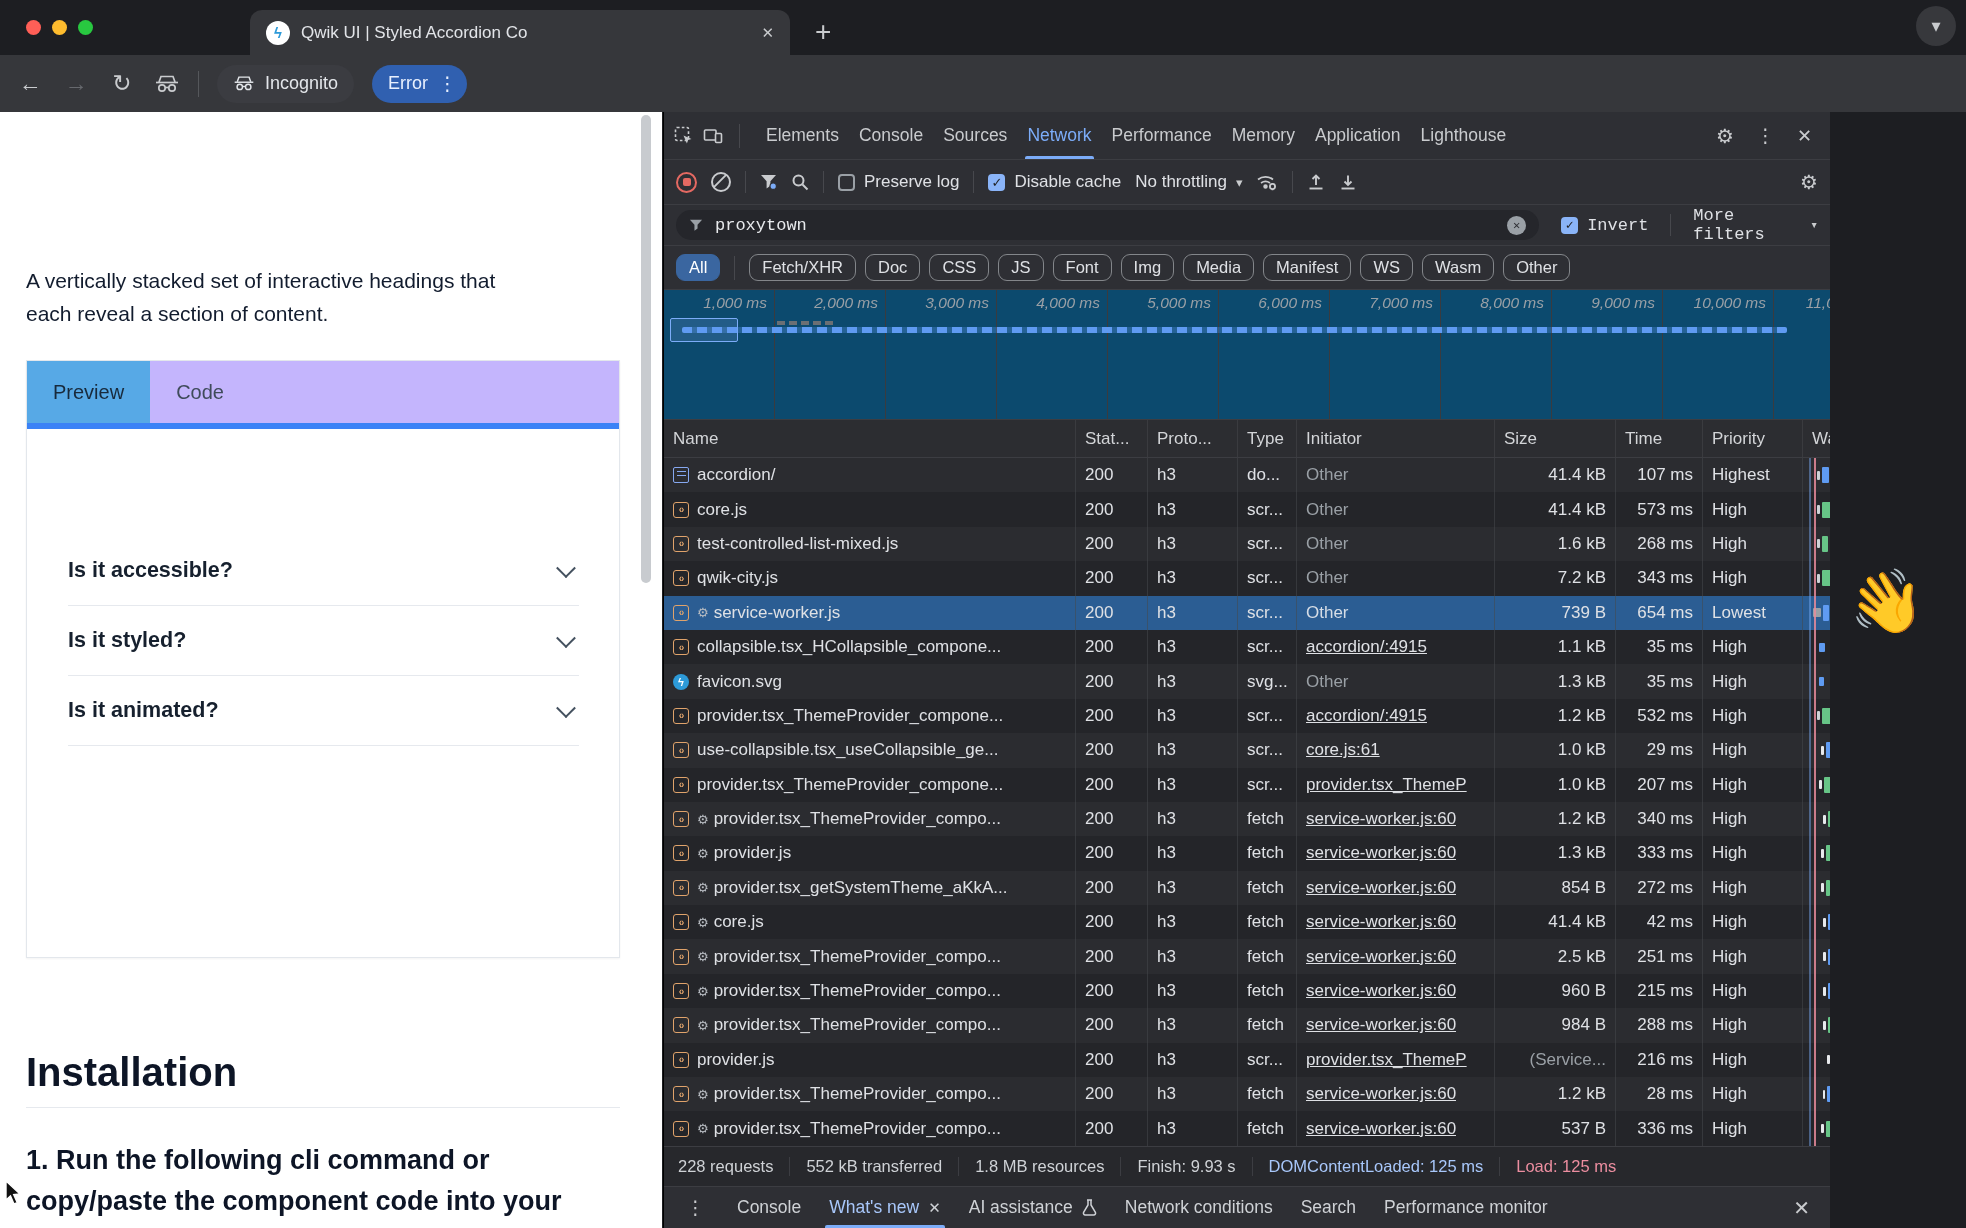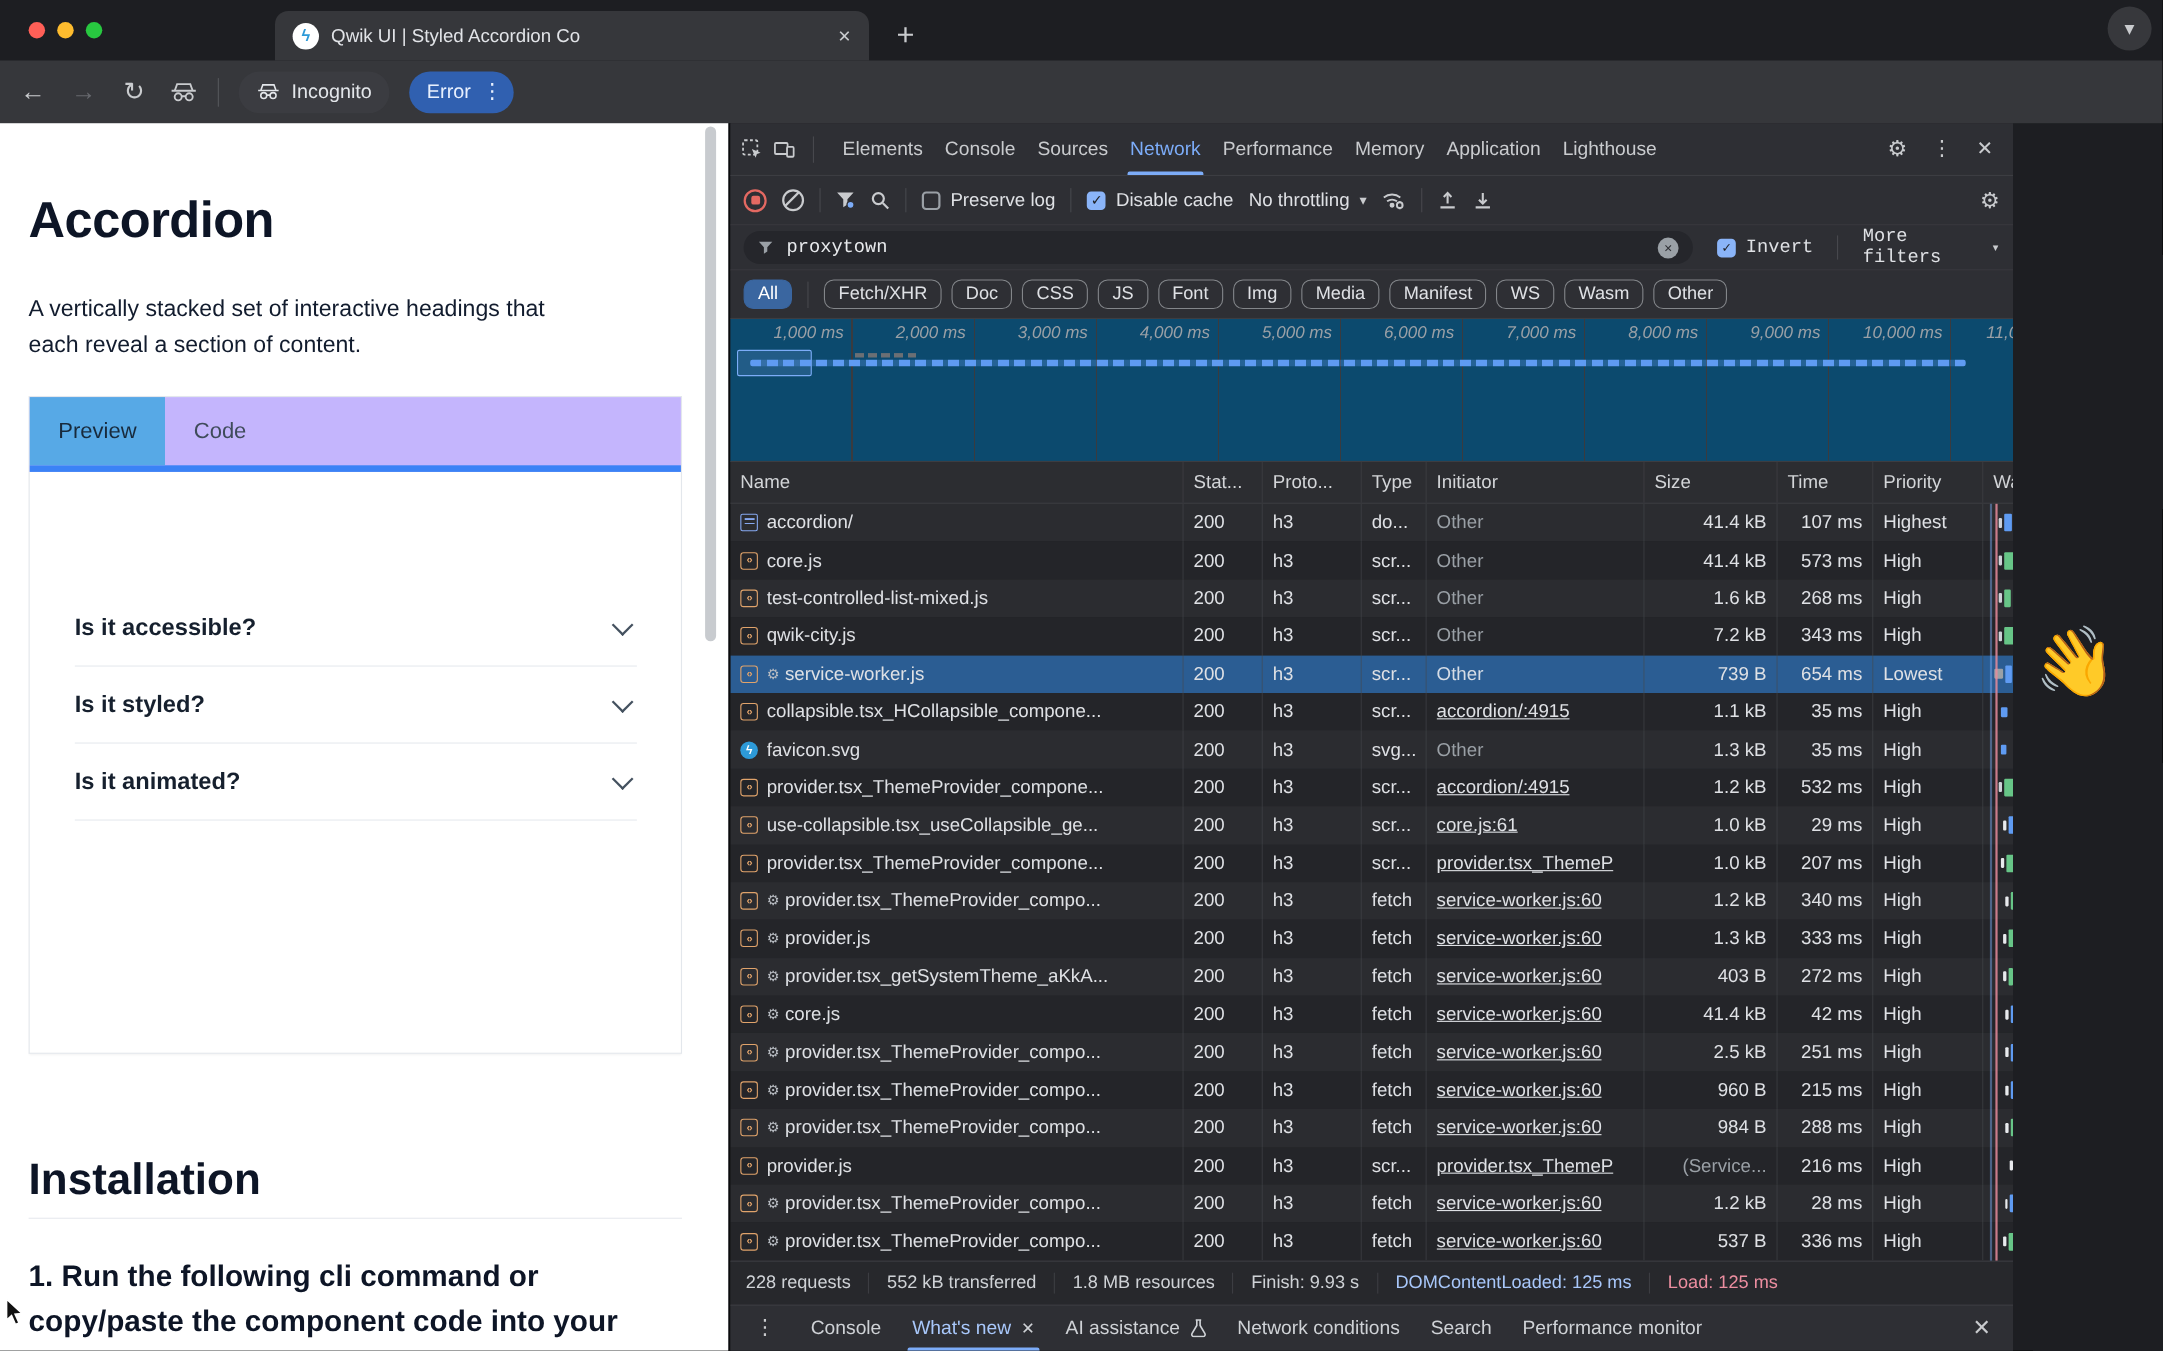--- a/index.html
+++ b/index.html
@@ -212,21 +212,20 @@
       </svg>
       <span>Incognito</span>
     </div>
     <div class="errorpill">
       <span>Error</span>
       <span class="kebab">⋮</span>
     </div>
   </div>
 
   <div class="page">
-    <div class="pg-h1">Accordion</div>
     <div class="pg-desc">A vertically stacked set of interactive headings that each reveal a section of content.</div>
     <div class="pv-box">
       <div class="pv-strip" id="pv-tabs">
           <div class="pv-tab act">Preview</div>
           <div class="pv-tab">Code</div>
         </div>
       <div class="acc-list" id="acc-list">
           <div class="acc-item">
             <span>Is it accessible?</span>
             <span class="chev"></span>
@@ -676,21 +675,21 @@
             <span class="gearpre">⚙</span>
             <span class="nm">provider.tsx_getSystemTheme_aKkA...</span>
           </div>
           <div class="ncell">200</div>
           <div class="ncell">h3</div>
           <div class="ncell">fetch</div>
           <div class="ncell">
             <span class="lnk">service-worker.js:60</span>
           </div>
           <div class="ncell rt">
-            <span>403 B</span>
+            <span>854 B</span>
           </div>
           <div class="ncell rt">272 ms</div>
           <div class="ncell">High</div>
           <div class="ncell wf" style="padding-left: 18px;">
             <span class="wseg tick" style="background: rgb(232, 234, 237); width: 3px;"></span>
             <span class="wseg" style="background: rgb(103, 197, 135); width: 4px;"></span>
             <span class="wseg" style="background: rgb(95, 155, 242); width: 6px;"></span>
           </div>
         </div>
         <div class="nrow cols">

